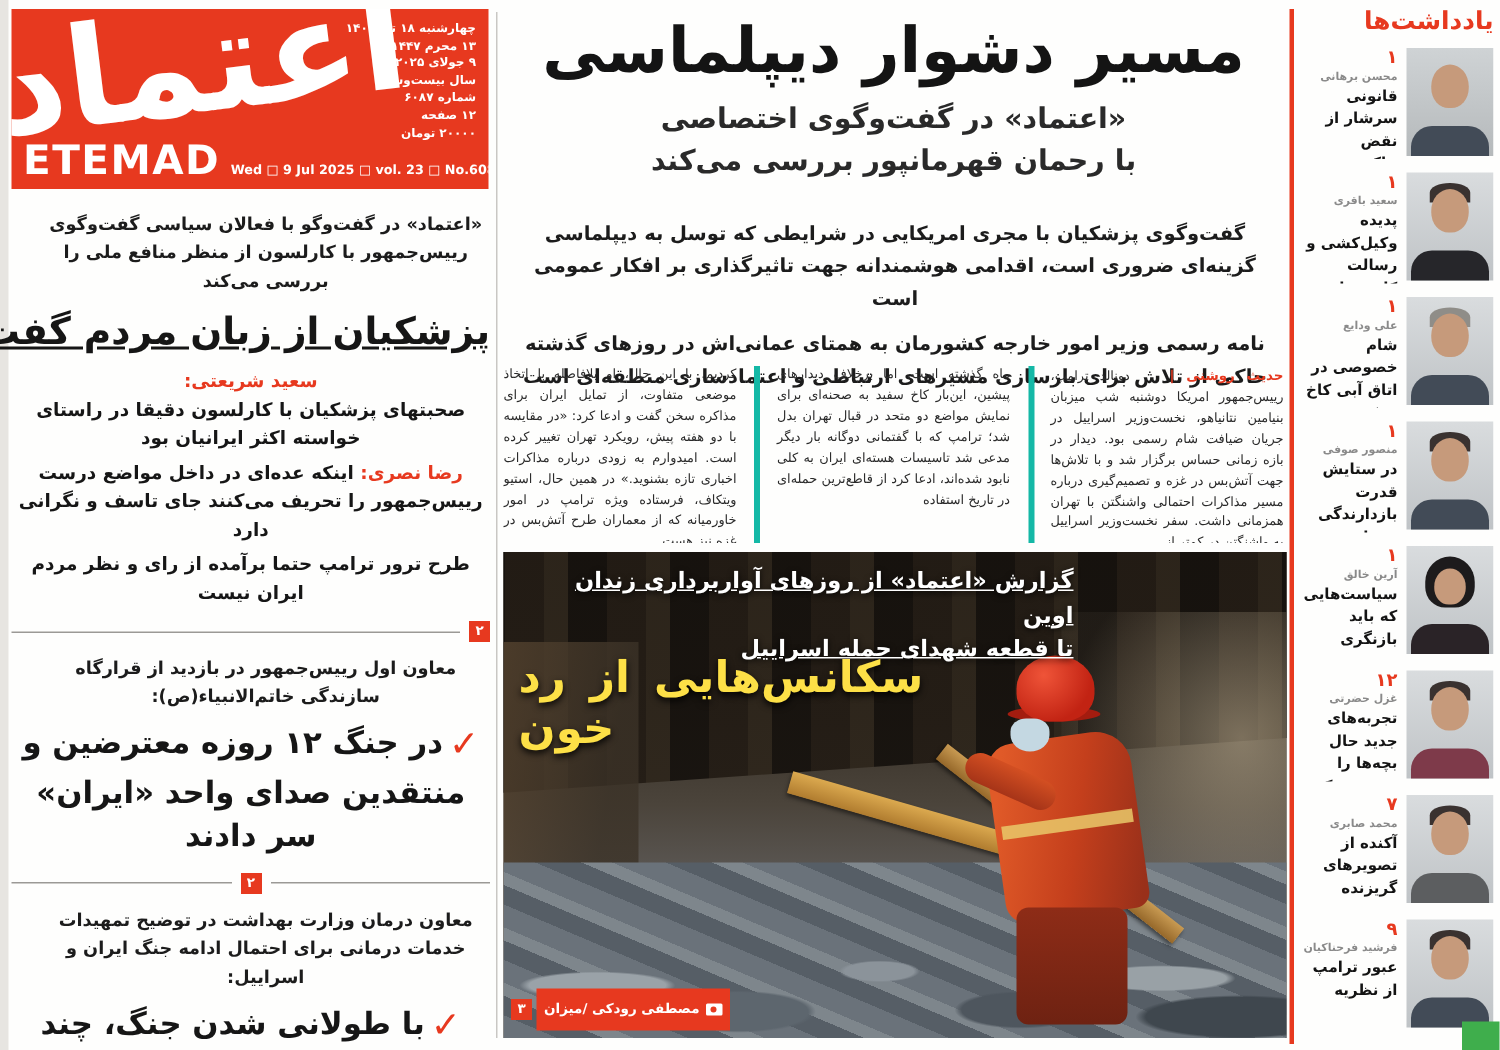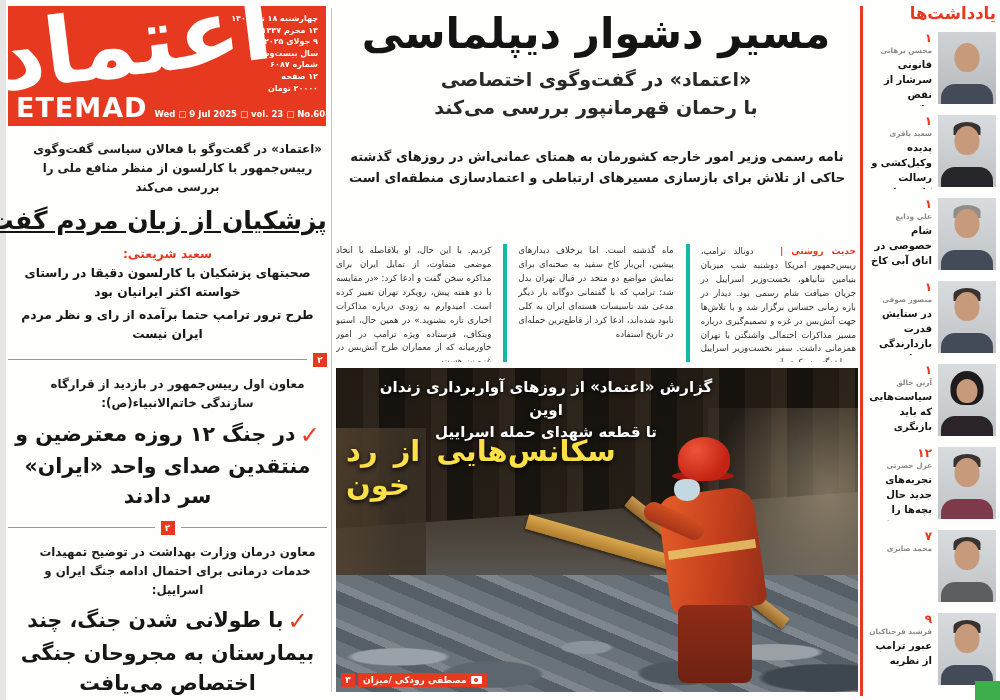--- a/index.html
+++ b/index.html
@@ -68,28 +68,28 @@
   .firefighter { position:absolute; left:57%; top:20%; width:140px; height:250px; }
   .ff { position:absolute; }
   .ff-helmet { left:44px; top:4px; width:52px; height:44px; border-radius:50% 50% 42% 42%; background:radial-gradient(circle at 35% 30%,#ef5438,#c22313 70%); }
   .ff-brim { left:38px; top:38px; width:62px; height:10px; border-radius:50%; background:#a31c0f; }
   .ff-mask { left:40px; top:46px; width:26px; height:22px; border-radius:40% 40% 50% 50%; background:#c4d8e2; }
   .ff-torso { left:30px; top:58px; width:96px; height:120px; border-radius:18px 24px 10px 14px; transform:rotate(-8deg);
     background:linear-gradient(105deg,#e05a28 10%,#c43f1c 55%,#99301a 95%); }
   .ff-stripe { left:34px; top:112px; width:88px; height:9px; transform:rotate(-8deg); background:#e9c96a; opacity:.85; }
   .ff-arm { left:8px; top:78px; width:64px; height:20px; border-radius:10px; transform:rotate(24deg); background:linear-gradient(#d34f22,#a63418); }
   .ff-legs { left:44px; top:172px; width:74px; height:78px; border-radius:8px; background:linear-gradient(#8e2c17,#6e2212); }
-  .photo-kicker { position:absolute; left:40px; top:8px; width:340px; direction:rtl; text-align:center;
-    color:#fff; font-size:15px; font-weight:700; line-height:1.5; text-shadow:0 1px 4px rgba(0,0,0,.9); }
+  .photo-kicker { position:absolute; left:40px; top:8px; width:340px; direction:rtl; text-align:right;
+    color:#fff; font-size:15px; font-weight:700; line-height:1.5; text-shadow:0 1px 4px rgba(0,0,0,.9);text-decoration:underline; }
   .photo-headline { position:absolute; left:10px; top:66px; width:310px; direction:rtl; text-align:left;
     color:#fde047; font-size:29px; font-weight:700; word-spacing:6px; text-shadow:0 2px 5px rgba(0,0,0,.95); }
   .photo-credit { position:absolute; left:5px; bottom:5px; direction:ltr; display:flex; align-items:center; gap:3px; }
   .pg-box { display:inline-block; min-width:14px; height:14px; padding:0 2px; background:#e7391f; color:#fff;
     font-size:9px; font-weight:700; line-height:14px; text-align:center; }
-  .credit-label { display:flex; align-items:center; gap:4px; background:#e7391f; color:#fff; font-size:9px; font-weight:700; height:14px; padding:0 5px; }
+  .credit-label { display:flex; align-items:center; gap:4px; background:#e7391f; color:#fff; font-size:9px; font-weight:700; height:28px; padding:0 5px; }
   .camera-icon { display:inline-block; width:11px; height:8px; background:#fff; border-radius:1px; position:relative; }
   .camera-icon::after { content:""; position:absolute; left:3.5px; top:2px; width:4px; height:4px; border-radius:50%; background:#e7391f; }
 
   
   .left-col { position:absolute; left:8px; top:140px; width:319px; text-align:center; color:#161616; }
   .kicker { font-size:11.8px; font-weight:700; line-height:1.6; color:#1c1c1c;margin-left:20px; }
   .story2-headline { font-size:25px; font-weight:700; margin:9px 0 10px; white-space:nowrap;text-decoration:underline; }
   .quote { font-size:12.3px; font-weight:700; line-height:1.55; margin-bottom:4px; }
   .quote .qname { color:#e7391f; display:block; }
   .quote.inline-name .qname { display:inline; }
@@ -151,20 +151,21 @@
 
   <div class="lead-head">
     <h1>مسیر دشوار دیپلماسی</h1>
     <div class="lead-sub">
       <div>«اعتماد» در گفت‌وگوی اختصاصی</div>
       <div>با رحمان قهرمانپور بررسی می‌کند</div>
     </div>
   </div>
 
   <div class="lead-bullets">
+    <p>گفت‌وگوی پزشکیان با مجری امریکایی در شرایطی که توسل به دیپلماسی گزینه‌ای ضروری است، اقدامی هوشمندانه جهت تاثیرگذاری بر افکار عمومی است</p>
     <p>نامه رسمی وزیر امور خارجه کشورمان به همتای عمانی‌اش در روزهای گذشته حاکی از تلاش برای بازسازی مسیرهای ارتباطی و اعتمادسازی منطقه‌ای است</p>
   </div>
 
   <div class="lead-body">
     <div class="lead-col">
       <span class="byline-red">حدیث روشنی |</span>
       <span>دونالد ترامپ، رییس‌جمهور امریکا دوشنبه شب میزبان بنیامین نتانیاهو، نخست‌وزیر اسراییل در جریان ضیافت شام رسمی بود. دیدار در بازه زمانی حساس برگزار شد و با تلاش‌ها جهت آتش‌بس در غزه و تصمیم‌گیری درباره مسیر مذاکرات احتمالی واشنگتن با تهران همزمانی داشت. سفر نخست‌وزیر اسراییل به واشنگتن در کمتر از</span>
     </div>
     <div class="lead-col">
       <span>ماه گذشته است. اما برخلاف دیدارهای پیشین، این‌بار کاخ سفید به صحنه‌ای برای نمایش مواضع دو متحد در قبال تهران بدل شد؛ ترامپ که با گفتمانی دوگانه بار دیگر مدعی شد تاسیسات هسته‌ای ایران به کلی نابود شده‌اند، ادعا کرد از قاطع‌ترین حمله‌ای در تاریخ استفاده</span>
@@ -208,20 +209,24 @@
 
   <div class="left-col">
 
     <div class="kicker">«اعتماد» در گفت‌وگو با فعالان سیاسی گفت‌وگوی رییس‌جمهور با کارلسون از منظر منافع ملی را بررسی می‌کند</div>
     <div class="story2-headline">پزشکیان از زبان مردم گفت</div>
 
     <p class="quote">
       <span class="qname">سعید شریعتی:</span>
       <span>صحبتهای پزشکیان با کارلسون دقیقا در راستای خواسته اکثر ایرانیان بود</span>
     </p>
+    <p class="quote inline-name">
+      <span class="qname">رضا نصری:</span>
+      <span>اینکه عده‌ای در داخل مواضع درست رییس‌جمهور را تحریف می‌کنند جای تاسف و نگرانی دارد</span>
+    </p>
     <p class="quote">
       <span>طرح ترور ترامپ حتما برآمده از رای و نظر مردم ایران نیست</span>
     </p>
 
     <div class="divider edge-left">
       <span class="pg-box">۲</span>
       <span class="rule"></span>
     </div>
 
     <div class="kicker">معاون اول رییس‌جمهور در بازدید از قرارگاه سازندگی خاتم‌الانبیاء(ص):</div>
@@ -319,20 +324,21 @@
 
     <div class="note-item">
       <div class="note-photo">
           <div class="hair"></div>
           <div class="head"></div>
           <div class="torso"></div>
         </div>
       <div class="note-text">
         <div class="note-page">۷</div>
         <div class="note-author">محمد صابری</div>
+        <div class="note-title">آکنده از تصویرهای گریزنده</div>
       </div>
     </div>
 
     <div class="note-item">
       <div class="note-photo">
           <div class="hair"></div>
           <div class="head"></div>
           <div class="torso"></div>
         </div>
       <div class="note-text">

